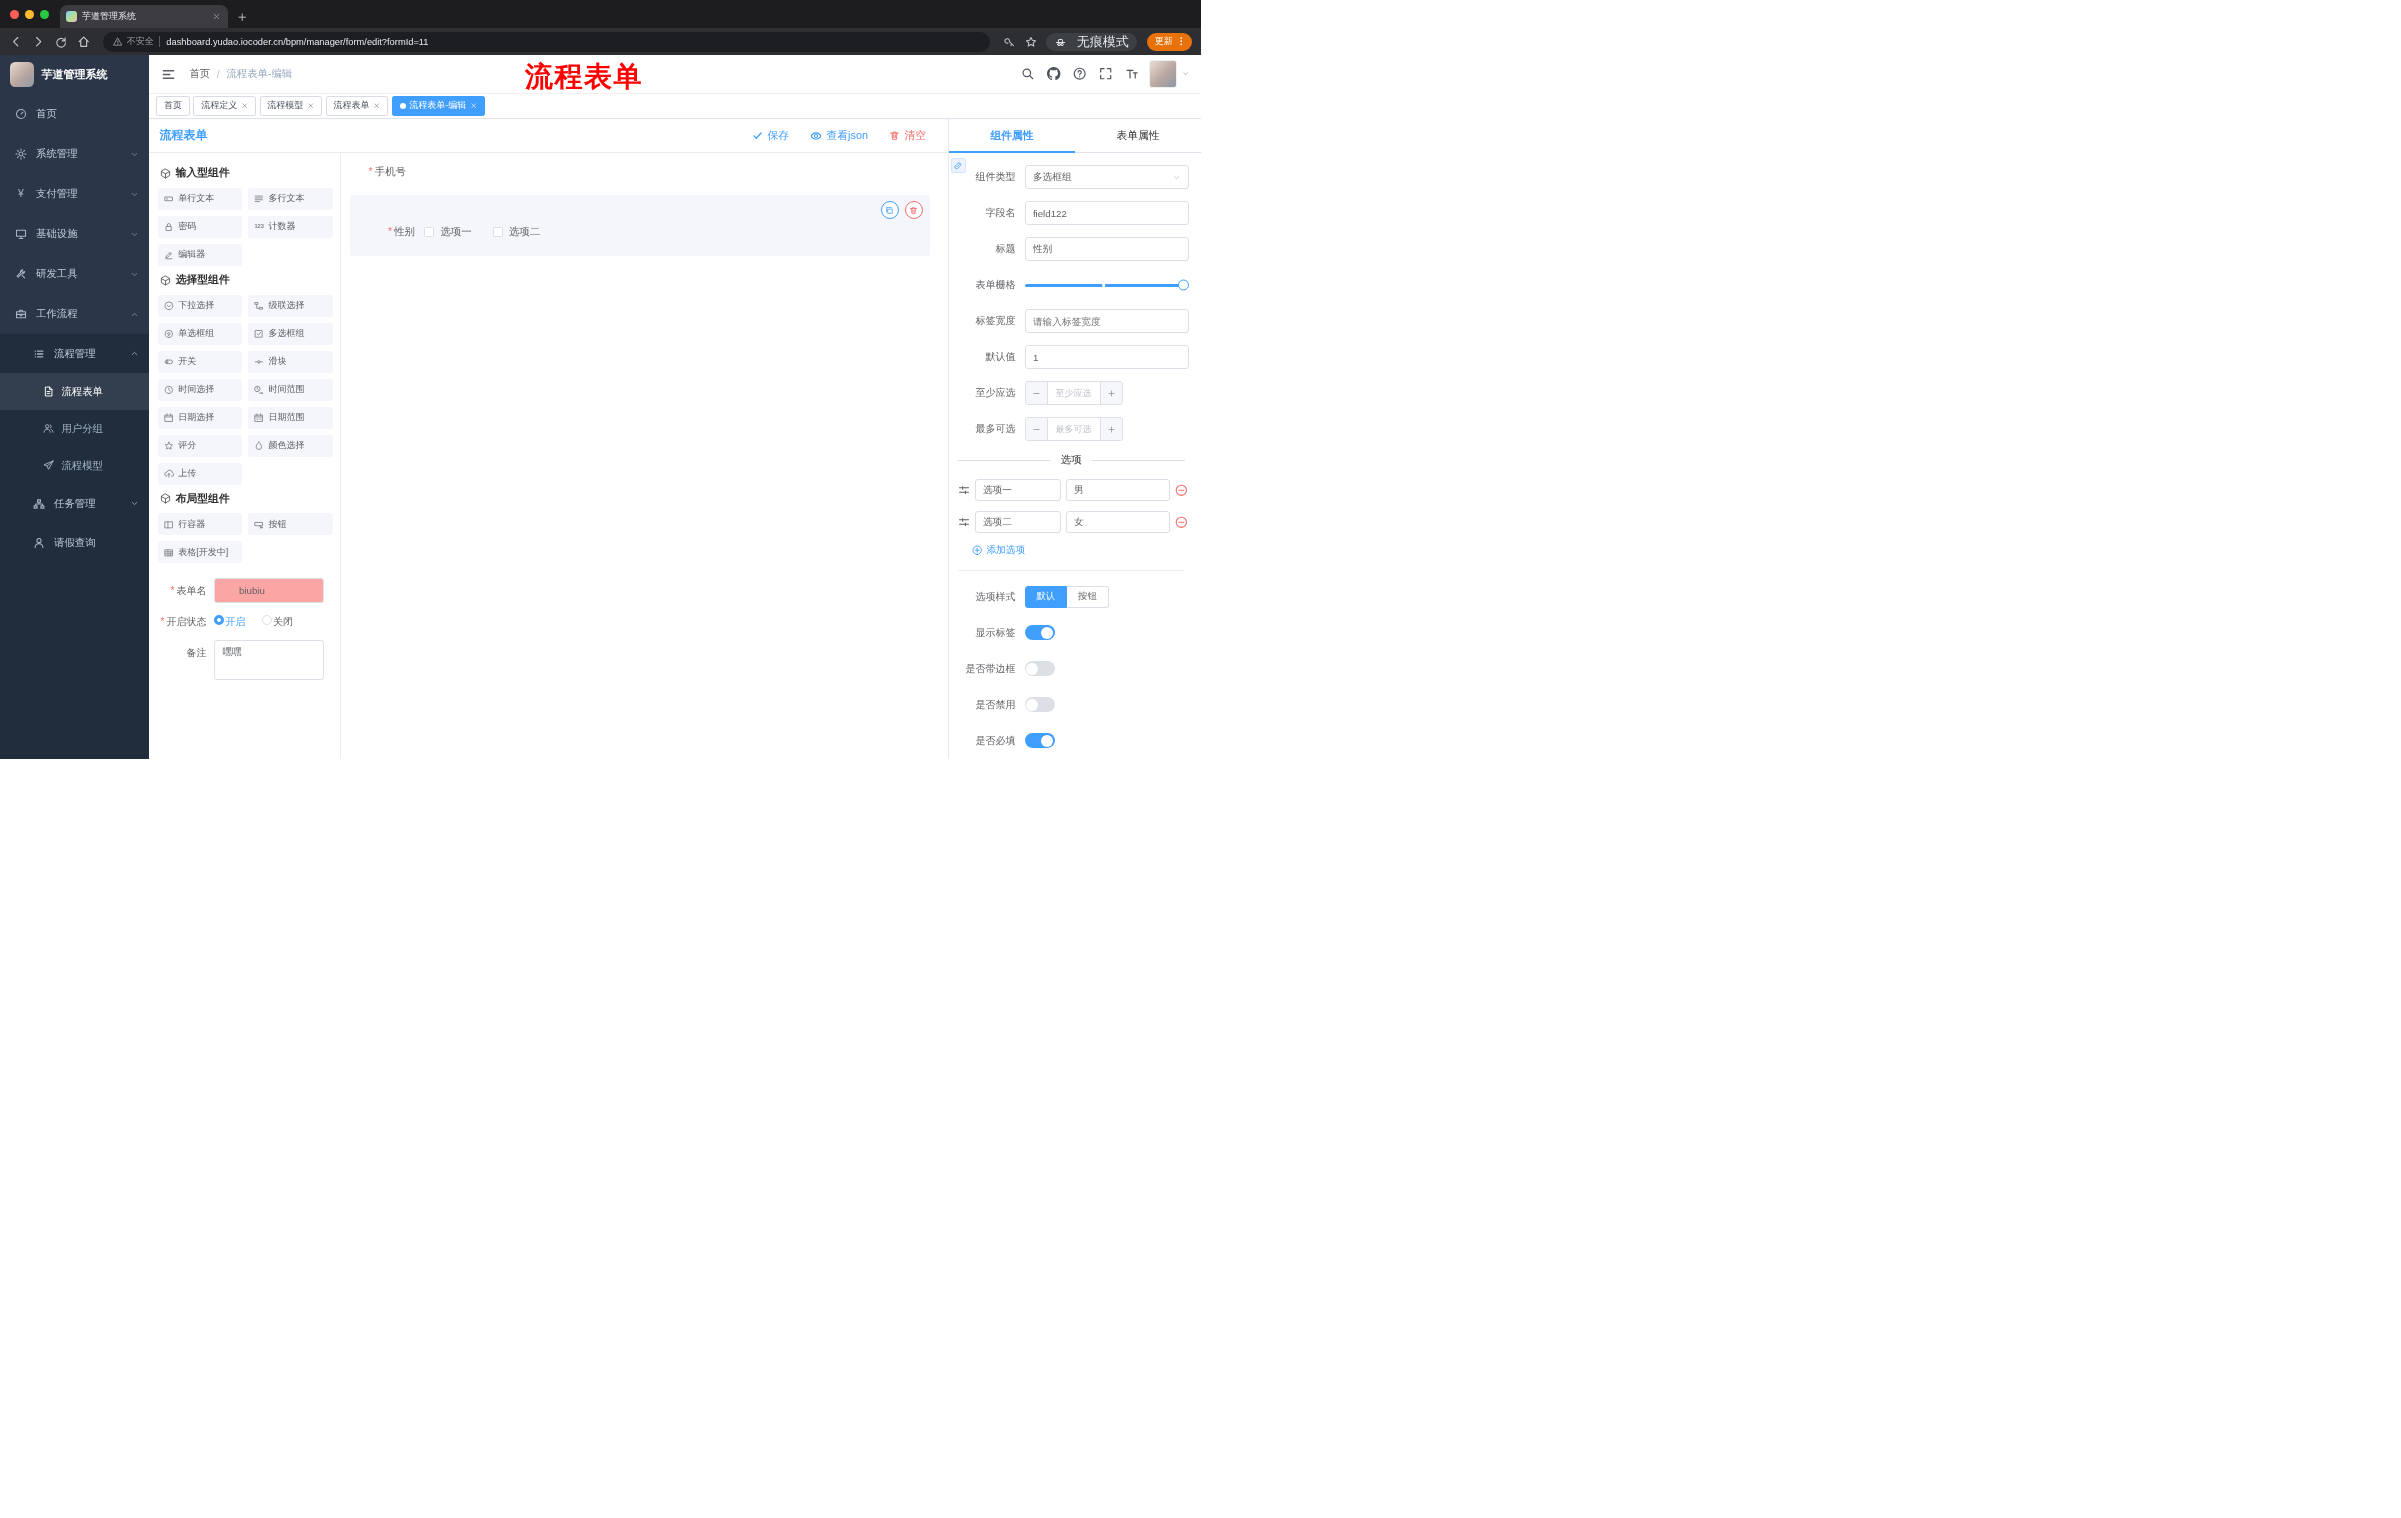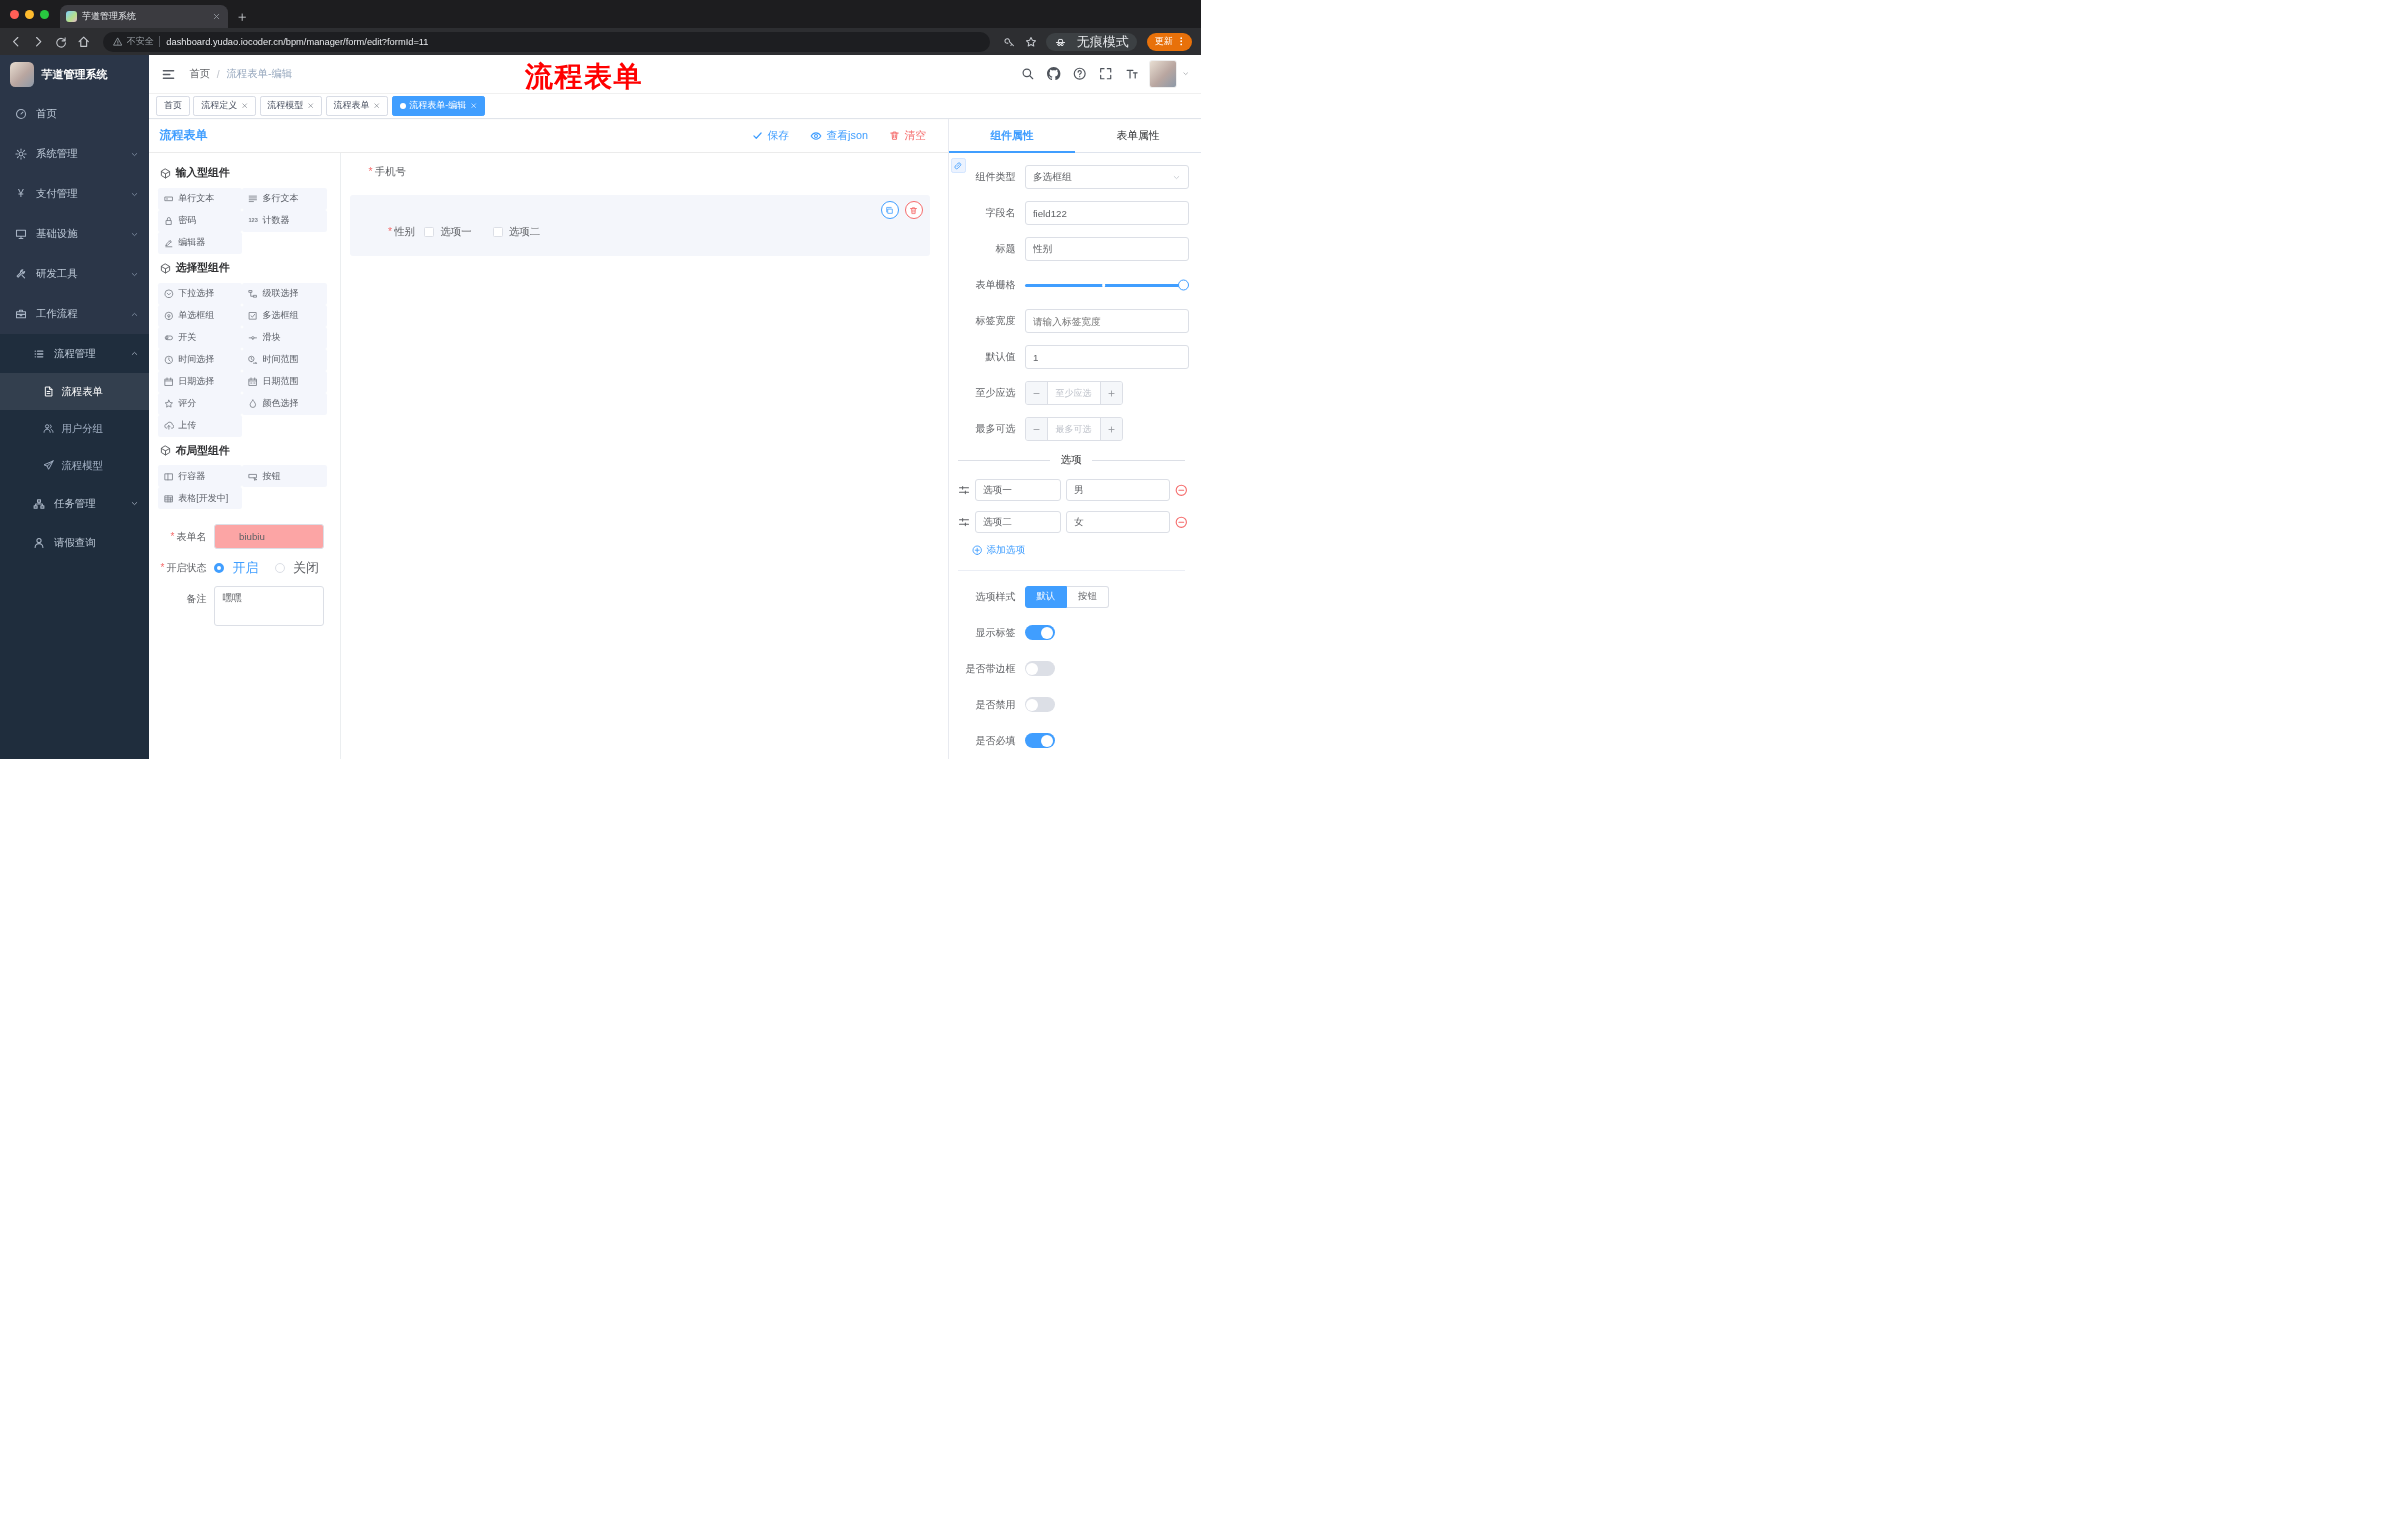--- a/index.html
+++ b/index.html
@@ -87,31 +87,31 @@
   .dactions{margin-left:auto;display:flex;align-items:center;gap:21px}
   .dact{display:flex;align-items:center;gap:4.5px;font-size:10.8px;color:#409EFF;cursor:pointer}
   .dact.danger{color:#F56C6C}
   .designer-body{flex:1;display:flex;min-height:0}
 
   
   .palette{width:192px;flex:none;border-right:0.7px solid #EBEEF0;padding:6px 7.4px 0 9px;overflow:hidden}
   .pgroup{margin-bottom:4.5px}
   .pg-title{display:flex;align-items:center;gap:5.2px;font-size:10.8px;font-weight:700;color:#303133;margin:7.4px 0 7.4px 1.5px}
   .pg-title .ic{color:#606266}
-  .pg-grid{display:flex;flex-wrap:wrap;}
+  .pg-grid{display:flex;flex-wrap:wrap;gap:6px}
   .pitem{width:calc(50% - 3px);height:22px;background:#F4F6FC;border-radius:2.2px;display:flex;align-items:center;gap:4.5px;padding:0 6px;font-size:9px;color:#5a5e66;cursor:move;white-space:nowrap;overflow:hidden}
   .pitem .ic{color:#7d828a}
   .meta-form{margin-top:15px}
   .mrow{display:flex;align-items:flex-start;margin-bottom:6px}
   .mlabel{flex:none;width:56px;text-align:right;padding-right:7.4px;font-size:10px;color:#606266;line-height:25px;white-space:nowrap}
   .req::before{content:"*";color:#F56C6C;margin-right:2.2px}
   .tinput{height:25px;border:0.7px solid #DCDFE6;border-radius:3px;padding:0 24px;font-size:9.7px;color:#606266;background:#fca5a5;outline:none;font-family:inherit}
   .w148{width:110px}
   .radios{display:flex;align-items:center;gap:16.3px;height:25px}
-  .radio{display:flex;align-items:center;gap:8px;font-size:13px;color:#606266;cursor:pointer}
+  .radio{display:flex;align-items:flex-start;gap:1px;font-size:10px;color:#606266;cursor:pointer}
   .rdot{width:10.4px;height:10.4px;border-radius:50%;border:0.7px solid #DCDFE6;background:#fff}
   .radio.sel{color:#409EFF}
   .radio.sel .rdot{border:3px solid #409EFF}
   .mtextarea{width:110px;height:40px;border:0.7px solid #DCDFE6;border-radius:3px;padding:4.5px 7.4px;font-size:9.7px;color:#606266;resize:none;outline:none;font-family:inherit}
 
   
   .canvas{flex:1;min-width:0;padding:12px 18px 0 9px;background:#fff}
   .frow{display:flex;align-items:center}
   .flabel{flex:none;width:65px;text-align:right;padding-right:9px;font-size:10.4px;color:#606266;white-space:nowrap}
   .finput{flex:1;height:30px;border:0.7px solid #DCDFE6;border-radius:3px;padding:0 10.4px;font-size:10.4px;color:#606266;outline:none;font-family:inherit}

